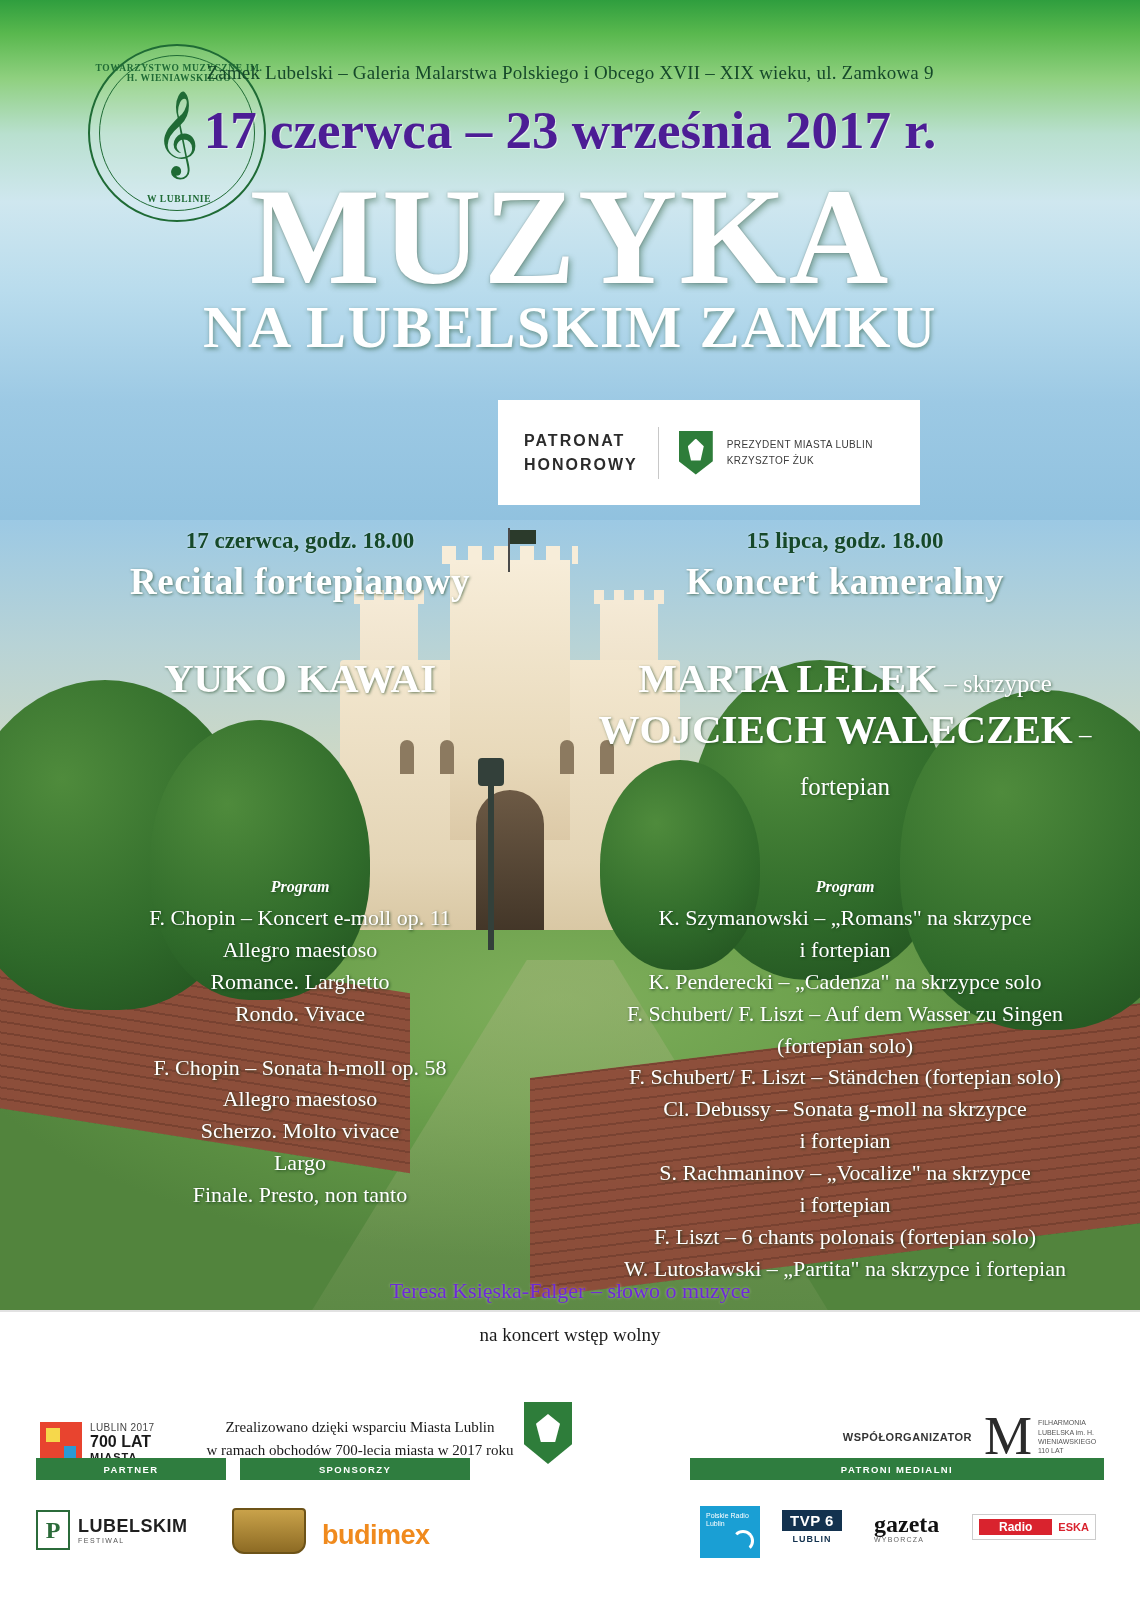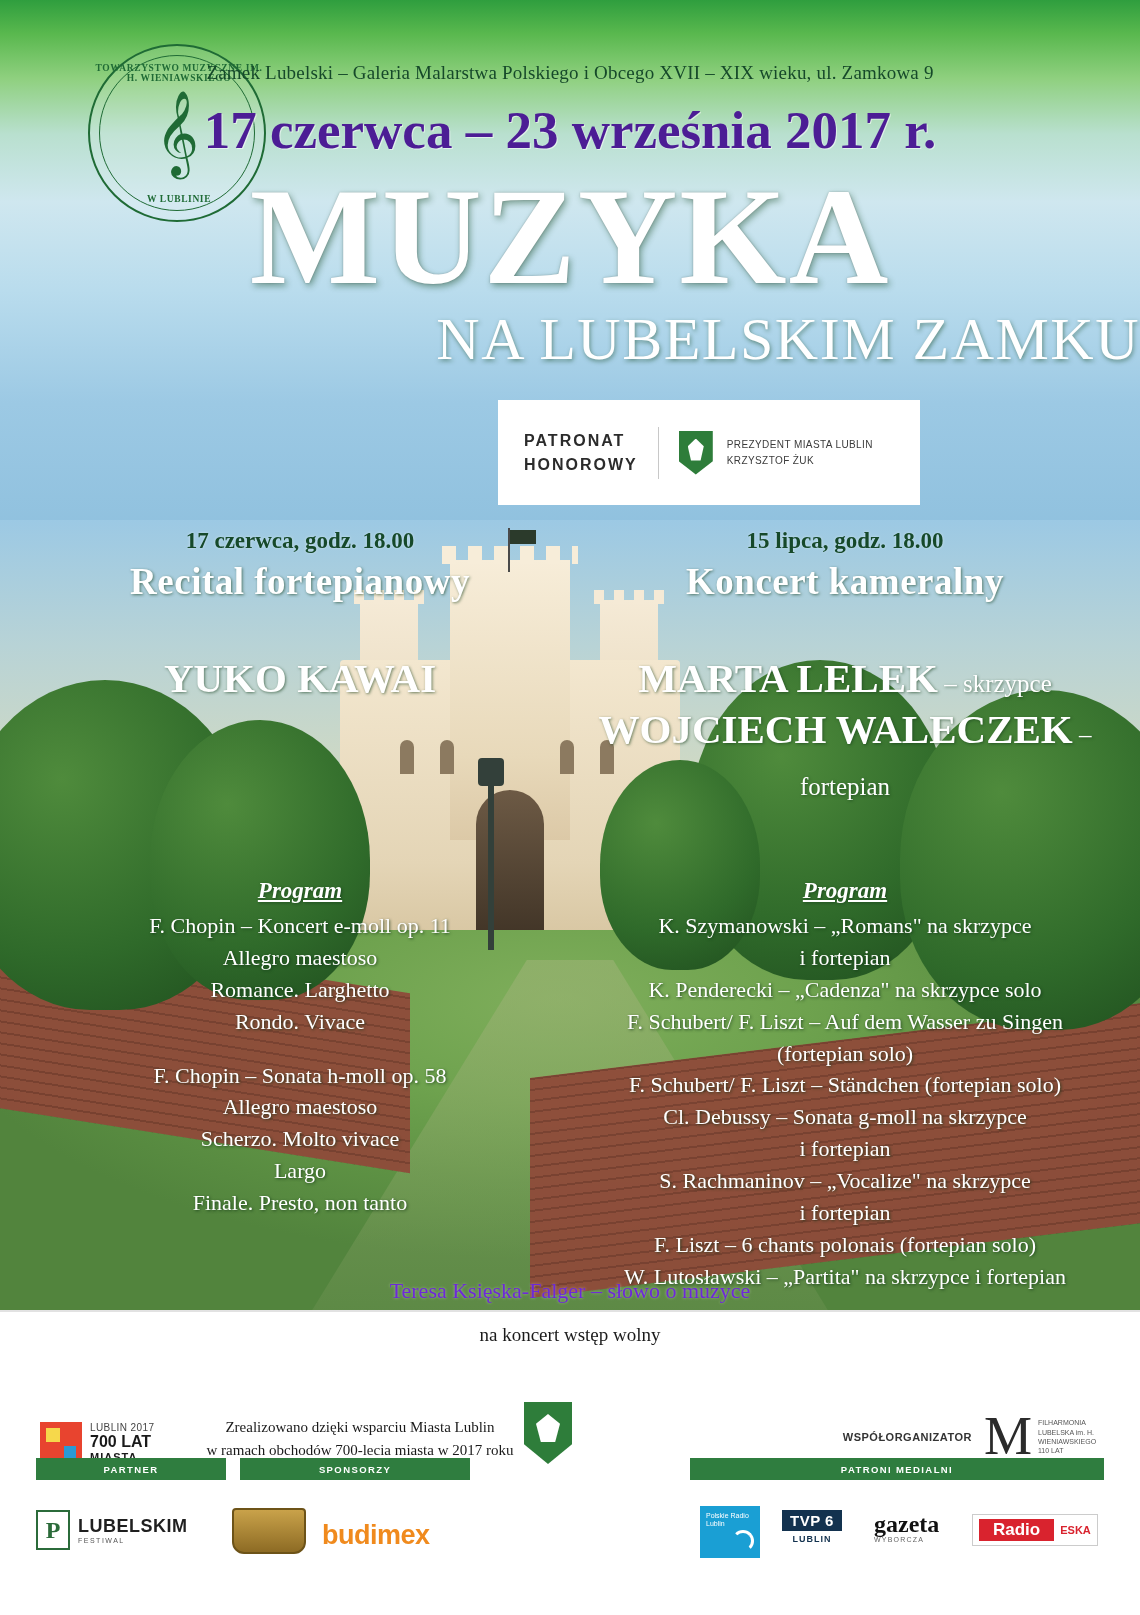--- a/index.html
+++ b/index.html
@@ -122,22 +122,22 @@
     text-shadow: 1px 1px 0 rgba(255,255,255,.55);
   }
 
   .title-main {
     position: absolute; top: 165px; left: 0; width: 1140px; text-align: center;
     font-size: 138px; line-height: 1.05; color: #ffffff; font-weight: bold;
     letter-spacing: 2px;
     text-shadow: 0 0 2px rgba(0,0,0,.25), 2px 3px 6px rgba(20,70,30,.45);
   }
   .title-sub {
-    position: absolute; top: 305px; left: 0; width: 1140px; text-align: right;
-    font-size: 60px; color: #ffffff; font-weight: normal; letter-spacing: 1.5px;
+    position: absolute; top: 293px; left: 0; width: 1140px; text-align: center;
+    font-size: 60px; color: #ffffff; font-weight: bold; letter-spacing: 1.5px;
     text-shadow: 1px 2px 4px rgba(20,70,30,.5);
   }
 
   
   .logo {
     position: absolute; left: 88px; top: 44px; width: 178px; height: 178px;
     border-radius: 50%;
     border: 2px solid #1f6b35;
     background: rgba(255,255,255,.12);
     color: #1f6b35;
@@ -195,24 +195,23 @@
     margin-bottom: 50px;
   }
   .c-perf {
     font-size: 41px; font-weight: bold; color: #ffffff;
     text-shadow: 1px 1px 3px rgba(20,60,25,.6);
     line-height: 1.25;
   }
   .c-perf small { font-size: 25px; font-weight: normal; }
 
   .prog-head {
-    font-size: 23px; font-style: italic; font-weight: bold; color: #ffffff;
+    font-size: 16px; font-style: italic; font-weight: bold; color: #ffffff;
     text-shadow: 1px 1px 3px rgba(20,60,25,.7);
     margin-bottom: 6px;
-    text-decoration: underline;
   }
   .prog-list { font-size: 22px; line-height: 1.45; color: #ffffff;
     text-shadow: 1px 1px 3px rgba(15,50,20,.75); }
   .prog-gap { height: 22px; }
 
   .prog-left  { position: absolute; left: 40px;  top: 878px; width: 520px; text-align: center; }
   .prog-right { position: absolute; left: 560px; top: 878px; width: 570px; text-align: center; }
 
   .speaker {
     position: absolute; left: 0; top: 1278px; width: 1140px; text-align: center;
@@ -309,21 +308,21 @@
   .m-radio { left: 700px; width: 60px; height: 52px; background: #1a9fd4; position: absolute; top: 10px; }
   .m-radio .w { position: absolute; left: 6px; top: 6px; font-family:"Liberation Sans",sans-serif; font-size: 7px; color: #fff; line-height: 1.2; }
   .m-radio .wave { position: absolute; right: 6px; bottom: 6px; width: 22px; height: 22px; border: 3px solid #fff; border-radius: 50%; border-left-color: transparent; border-bottom-color: transparent; }
   .m-tvp { position: absolute; left: 782px; top: 14px; }
   .m-tvp .box { background: #13324f; color: #fff; font-family:"Liberation Sans",sans-serif; font-weight: bold; font-size: 15px; padding: 2px 8px; letter-spacing: .5px; }
   .m-tvp .cap { text-align: center; font-family:"Liberation Sans",sans-serif; font-size: 9px; font-weight: bold; color: #13324f; margin-top: 3px; letter-spacing: 1px; }
   .m-gazeta { position: absolute; left: 874px; top: 16px; background: #ffffff; }
   .m-gazeta .g1 { font-family:"Liberation Serif",serif; font-size: 24px; font-weight: bold; color: #111; line-height: 1; }
   .m-gazeta .g2 { font-family:"Liberation Sans",sans-serif; font-size: 7px; color: #666; letter-spacing: 1.2px; }
   .m-radio2 { position: absolute; left: 972px; top: 18px; border: 1px solid #ccc; padding: 4px 6px; display: flex; gap: 6px; align-items: center; }
-  .m-radio2 .r1 { background: #d9232e; color: #fff; font-family:"Liberation Sans",sans-serif; font-size: 17px; font-weight: bold; padding: 1px 14px; }
+  .m-radio2 .r1 { background: #d9232e; color: #fff; font-family:"Liberation Sans",sans-serif; font-size: 12px; font-weight: bold; padding: 1px 20px; }
   .m-radio2 .r2 { color: #d9232e; font-family:"Liberation Sans",sans-serif; font-size: 11px; font-weight: bold; }
 
   .hr-top { position: absolute; left: 0; top: 1310px; width: 1140px; height: 2px; background: #e2e2e2; }
 </style>
 </head>
 <body>
 
 <div class="poster">
 
   <div class="bg-sky"></div>

